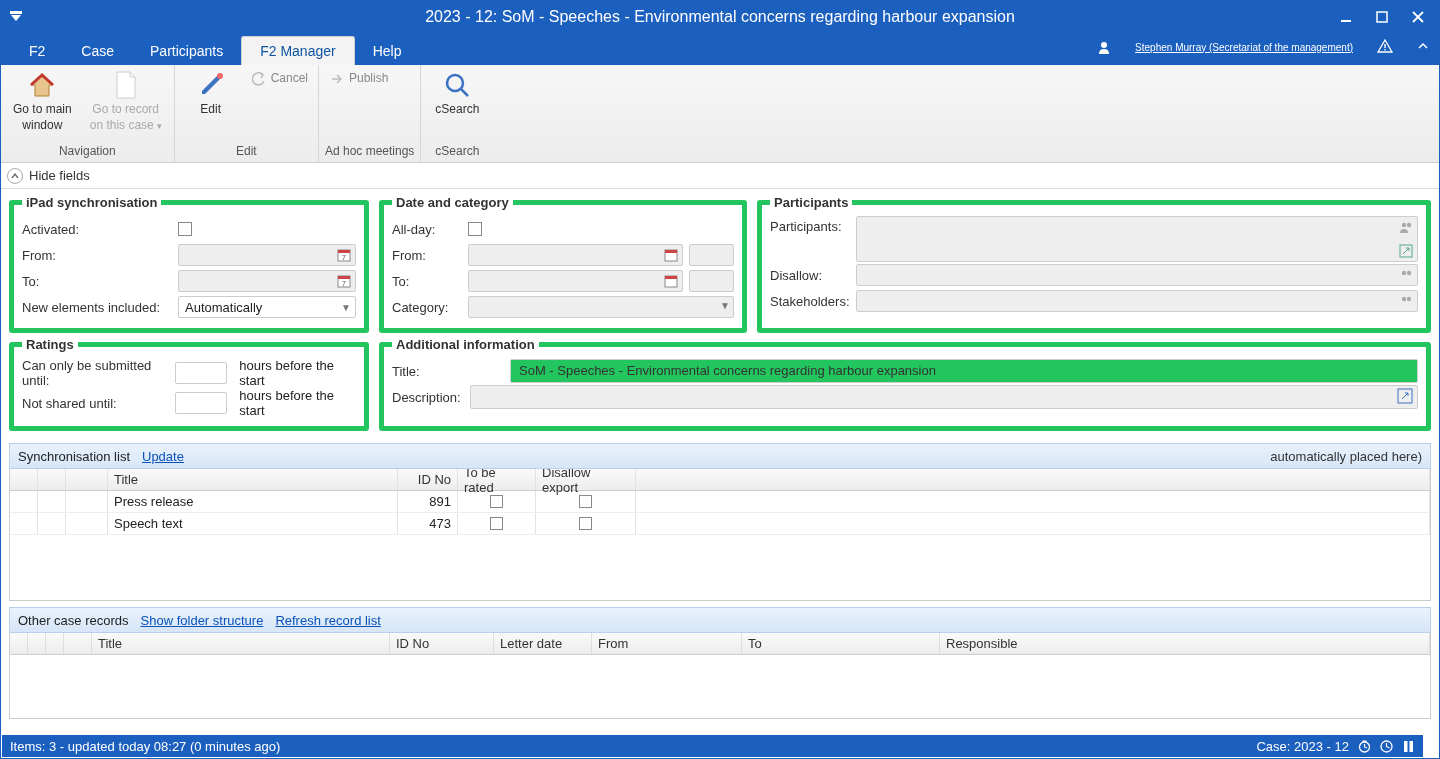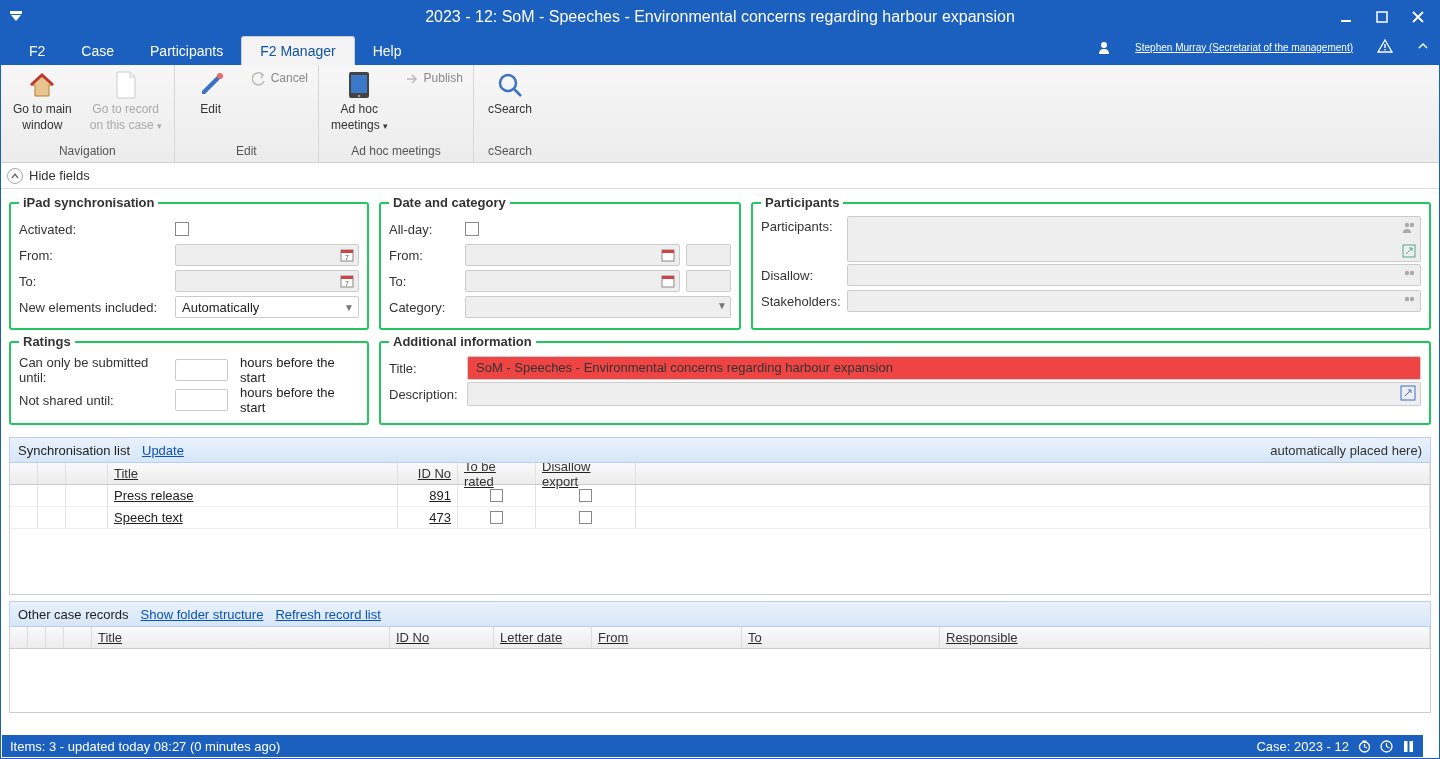--- a/index.html
+++ b/index.html
@@ -27,47 +27,47 @@
   .rbtn.disabled { color:#aaa;}
   .rbtn .icon { width:32px; height:32px; display:flex; align-items:center; justify-content:center;}
   .smallrow { display:flex; flex-direction:column; gap:2px; padding-top:2px;}
   .smallbtn { display:flex; align-items:flex-start; gap:4px; font-size:12px; color:#888; padding:2px 4px;}
   .smallbtn .sicon { width:16px; height:16px; display:flex; align-items:center; justify-content:center;}
   
   .hidefields { height:26px; border-bottom:1px solid #ddd; display:flex; align-items:center; padding-left:6px; font-size:13px; color:#333; gap:6px;}
   .hidefields .chev { width:16px; height:16px; border:1px solid #aaa; border-radius:50%; display:flex; align-items:center; justify-content:center; background:#fff;}
   
   .formarea { display:flex; gap:10px; padding:6px 8px 4px;}
-  fieldset { border:2px solid #22c55e; border-radius:3px; padding:6px 8px 8px; margin:0;}
+  fieldset { border:5px solid #22c55e; border-radius:3px; padding:6px 8px 8px; margin:0;}
   legend { font-size:13px; color:#333; padding:0 4px; font-weight:600;}
   .fs-ipad { width:360px;} .fs-date { width:360px;} .fs-part { flex:1;}
   .row { display:flex; align-items:center; min-height:26px; gap:6px;}
   .row label { font-size:13px; color:#333;}
   .ipad-label { width:150px;} .date-label { width:70px;} .part-label { width:80px;}
   .finput { flex:1; height:22px; background:#eee; border:1px solid #ccc; border-radius:2px; position:relative;}
   .finput .cal { position:absolute; right:3px; top:2px; width:16px; height:16px; display:flex; align-items:center; justify-content:center;}
   .finput .dd { position:absolute; right:3px; top:3px; color:#777; font-size:10px;}
   .finput .btnin { position:absolute; right:3px; top:2px; width:16px; height:16px; display:flex; align-items:center; justify-content:center; color:#999;}
   .finput .extra { position:absolute; right:3px; bottom:2px; width:16px; height:16px; display:flex; align-items:center; justify-content:center; color:#999;}
   .cbox { width:14px; height:14px; border:1px solid #888; background:#fff;}
   .sel { flex:1; height:22px; background:#fff; border:1px solid #ccc; border-radius:2px; display:flex; align-items:center; padding:0 6px; position:relative; font-size:13px;}
   .sel .dd { position:absolute; right:4px; top:5px; color:#777; font-size:10px;}
   .numbox { width:55px; height:22px; border:1px solid #ccc; background:#fff; border-radius:2px;}
   .formrow2 { display:flex; gap:10px; padding:0 8px 8px;}
   .fs-ratings { width:360px;} .fs-add { flex:1;}
-  .titlebox { flex:1; height:24px; border:1px solid #ccc; background:#ef4444; border-radius:2px; padding:3px 8px; font-size:13px; color:#333;}
+  .titlebox { flex:1; height:24px; border:1px solid #ccc; background:#22c55e; border-radius:2px; padding:3px 8px; font-size:13px; color:#333;margin-left:40px;}
   .descbox { flex:1; height:24px; border:1px solid #ccc; background:#eee; border-radius:2px; position:relative;}
   .descbox .expand { position:absolute; right:2px; top:2px; width:18px; height:18px; color:#1b5fbf;}
   
   .section { margin:4px 8px 0; }
   .sechdr { background:linear-gradient(#e9f1fb,#d6e6f8); border:1px solid #b9cfeb; height:26px; display:flex; align-items:center; padding:0 8px; font-size:13px; gap:12px; position:relative;}
   .sechdr a { color:#0a52b8; text-decoration:underline; }
   .sechdr .right { position:absolute; right:8px; color:#333;}
   .tablewrap { border:1px solid #ccc; border-top:none; height:132px; overflow:hidden; background:#fff;}
-  .thead, .trow { display:flex; align-items:center; height:22px; font-size:13px;text-decoration:underline;}
+  .thead, .trow { display:flex; align-items:center; height:22px; font-size:13px;}
   .thead { background:linear-gradient(#fafafa,#ececec); border-bottom:1px solid #ccc;}
   .thead .cell, .trow .cell { border-right:1px solid #e2e2e2; padding:0 6px; height:100%; display:flex; align-items:center;}
   .thead .cell { color:#333;}
   .c-blank1 {width:28px;} .c-blank2{width:28px;} .c-blank3{width:42px;}
   .c-title{width:290px;} .c-id{width:60px; justify-content:flex-end;} .c-rate{width:78px; justify-content:center;} .c-dis{width:100px; justify-content:center;} .c-fill{flex:1; border-right:none;}
   .trow { border-bottom:1px solid #eee;}
   .tcbox { width:13px; height:13px; border:1px solid #888; background:#fff;}
   .tablewrap2 { border:1px solid #ccc; border-top:none; height:86px; background:#fff;}
   .h2 .cell { border-right:1px solid #ddd;}
   .o-b1{width:18px;} .o-b2{width:18px;} .o-b3{width:18px;} .o-b4{width:28px;}
@@ -179,31 +179,20 @@
             </span>
           <span>Cancel</span>
         </div>
       </div>
     </div>
     <div class="label">Edit</div>
   </div>
 
   <div class="ribbon-group">
     <div class="buttons">
-      <div class="rbtn">
-        <span class="icon">
-            <svg width="28" height="30" viewBox="0 0 28 30">
-              <rect x="4" y="2" width="20" height="26" rx="2" fill="#444"></rect>
-              <rect x="6" y="5" width="16" height="18" fill="#3b78c8"></rect>
-              <circle cx="14" cy="26" r="1.3" fill="#999"></circle>
-            </svg>
-          </span>
-        <span>Ad hoc</span>
-        <span><span>meetings</span> <span style="font-size:9px;">▾</span></span>
-      </div>
       <div class="smallrow">
         <div class="smallbtn">
           <span class="sicon">
               <svg width="14" height="14" viewBox="0 0 14 14">
                 <path d="M2 7 L10 7 M7 3 L11 7 L7 11" fill="none" stroke="#bbb" stroke-width="1.5"></path>
               </svg>
             </span>
           <span>Publish</span>
         </div>
       </div>

